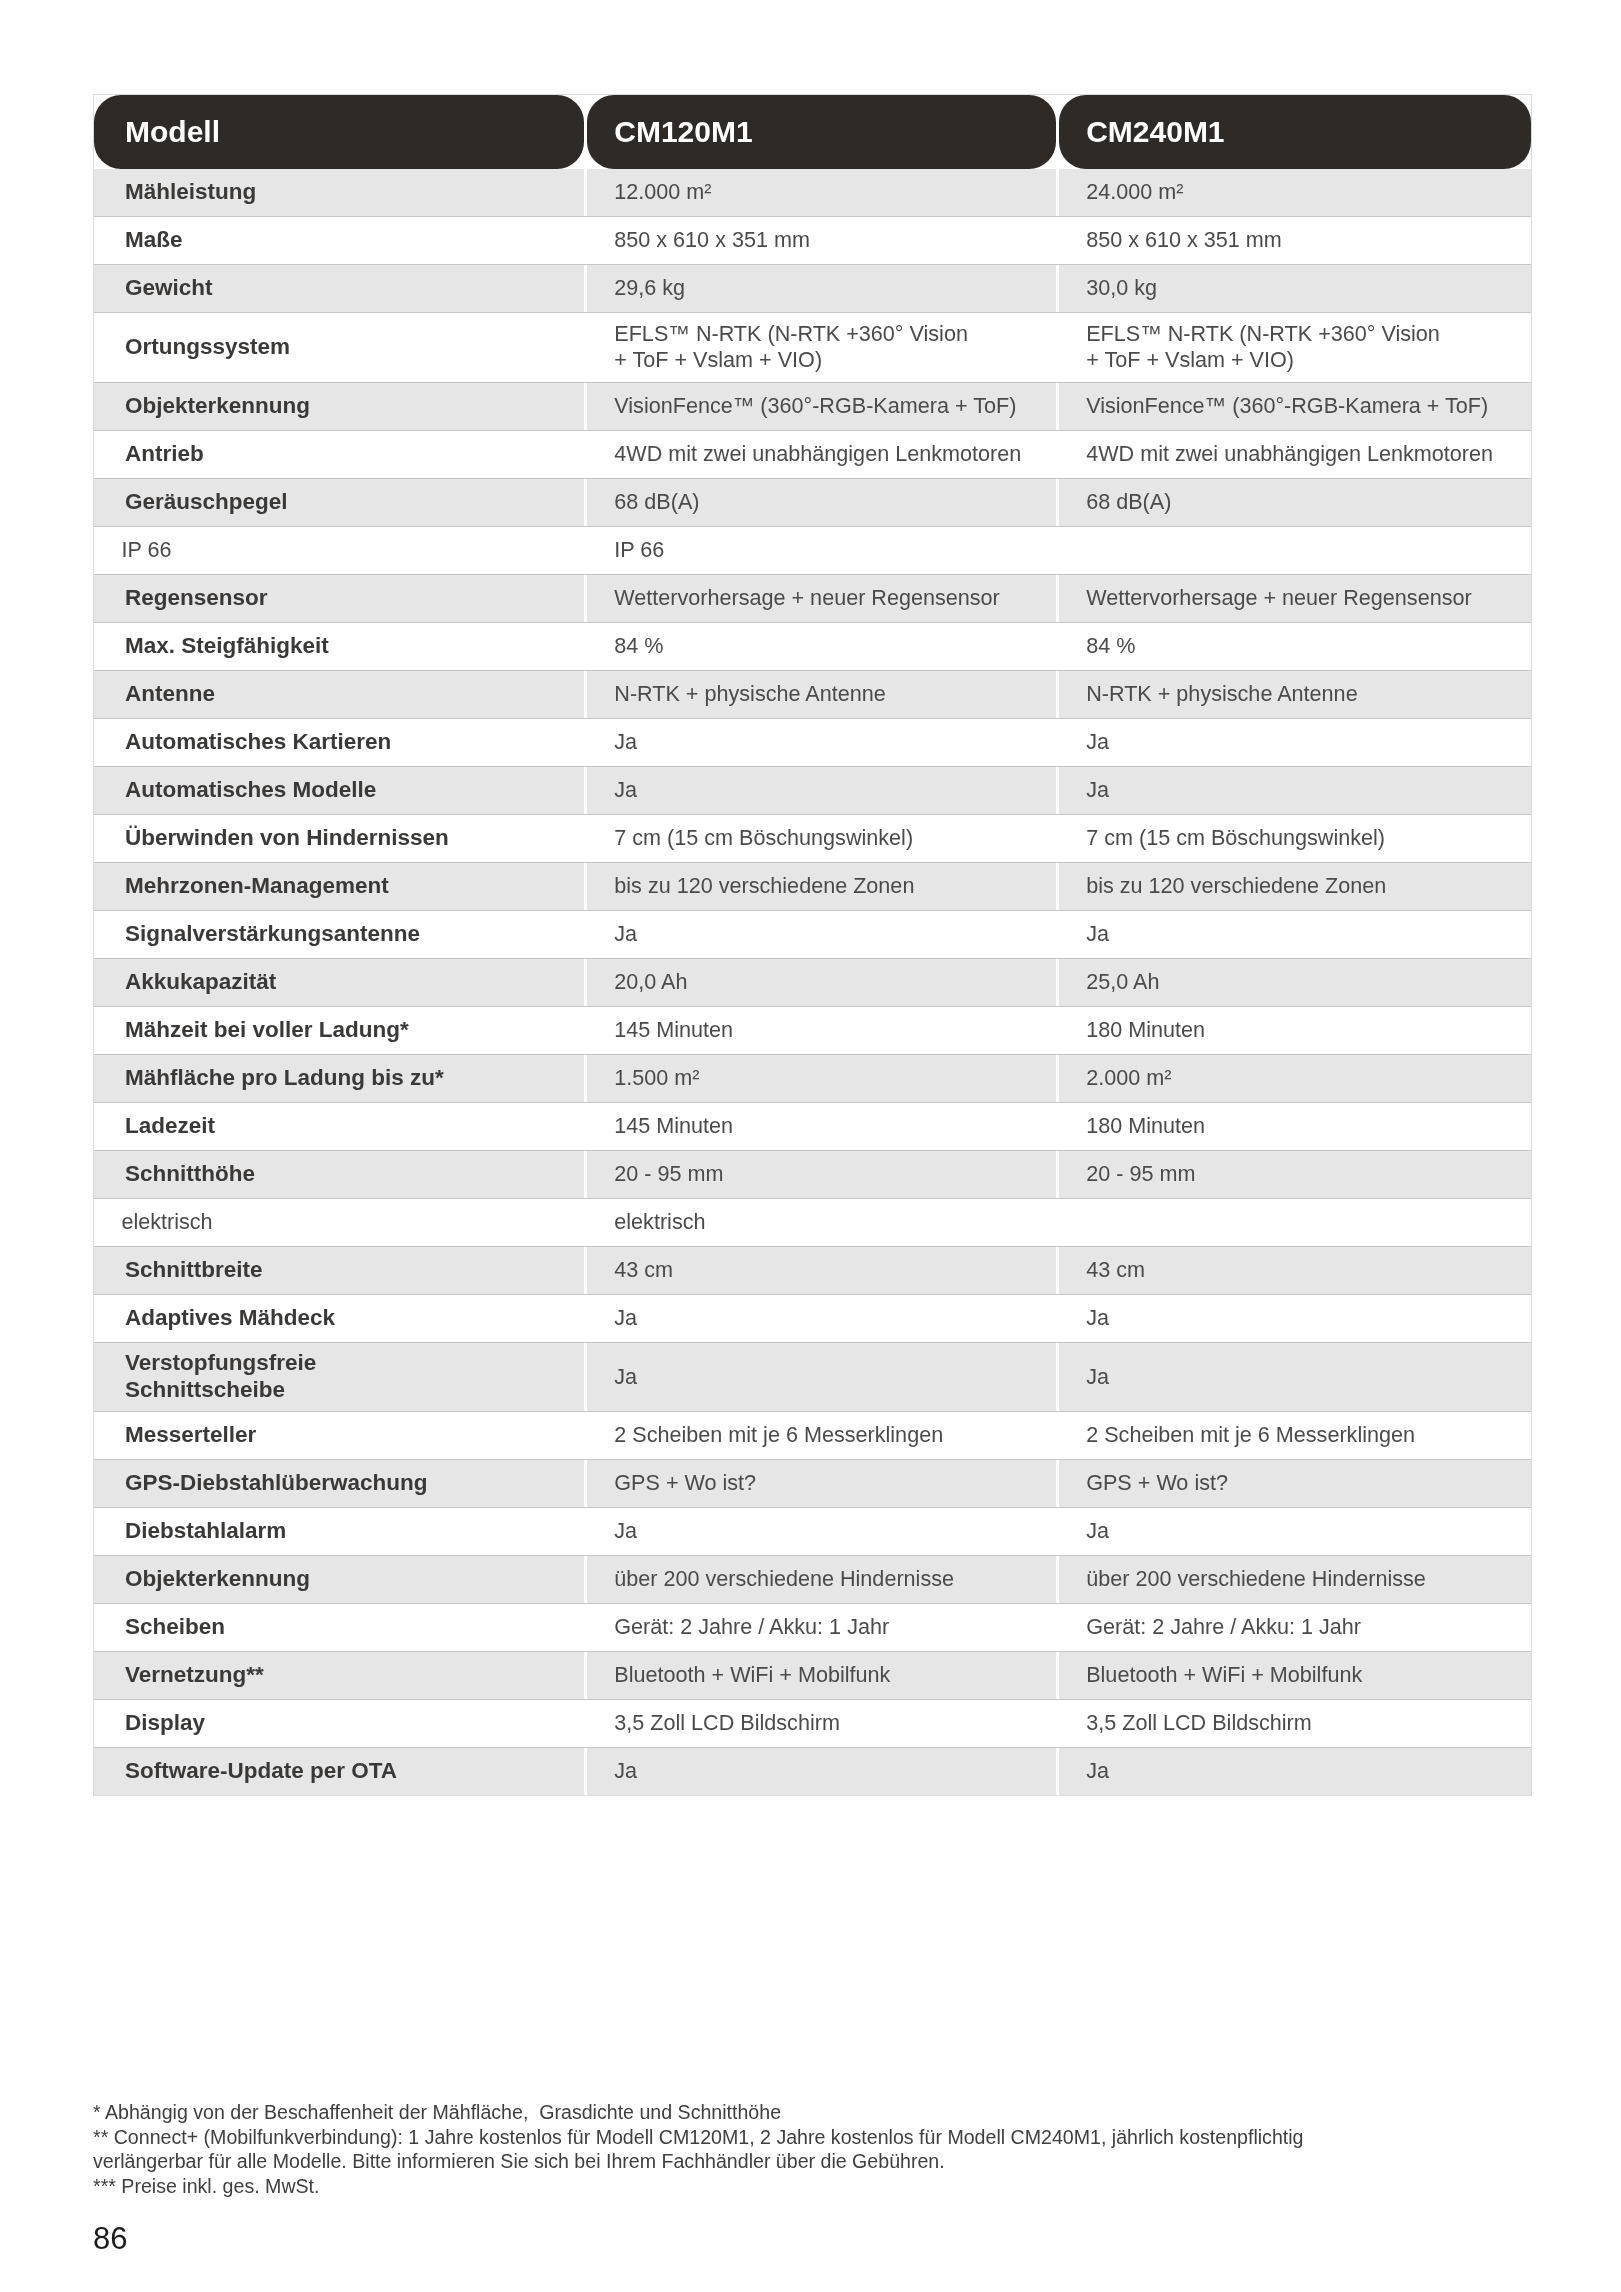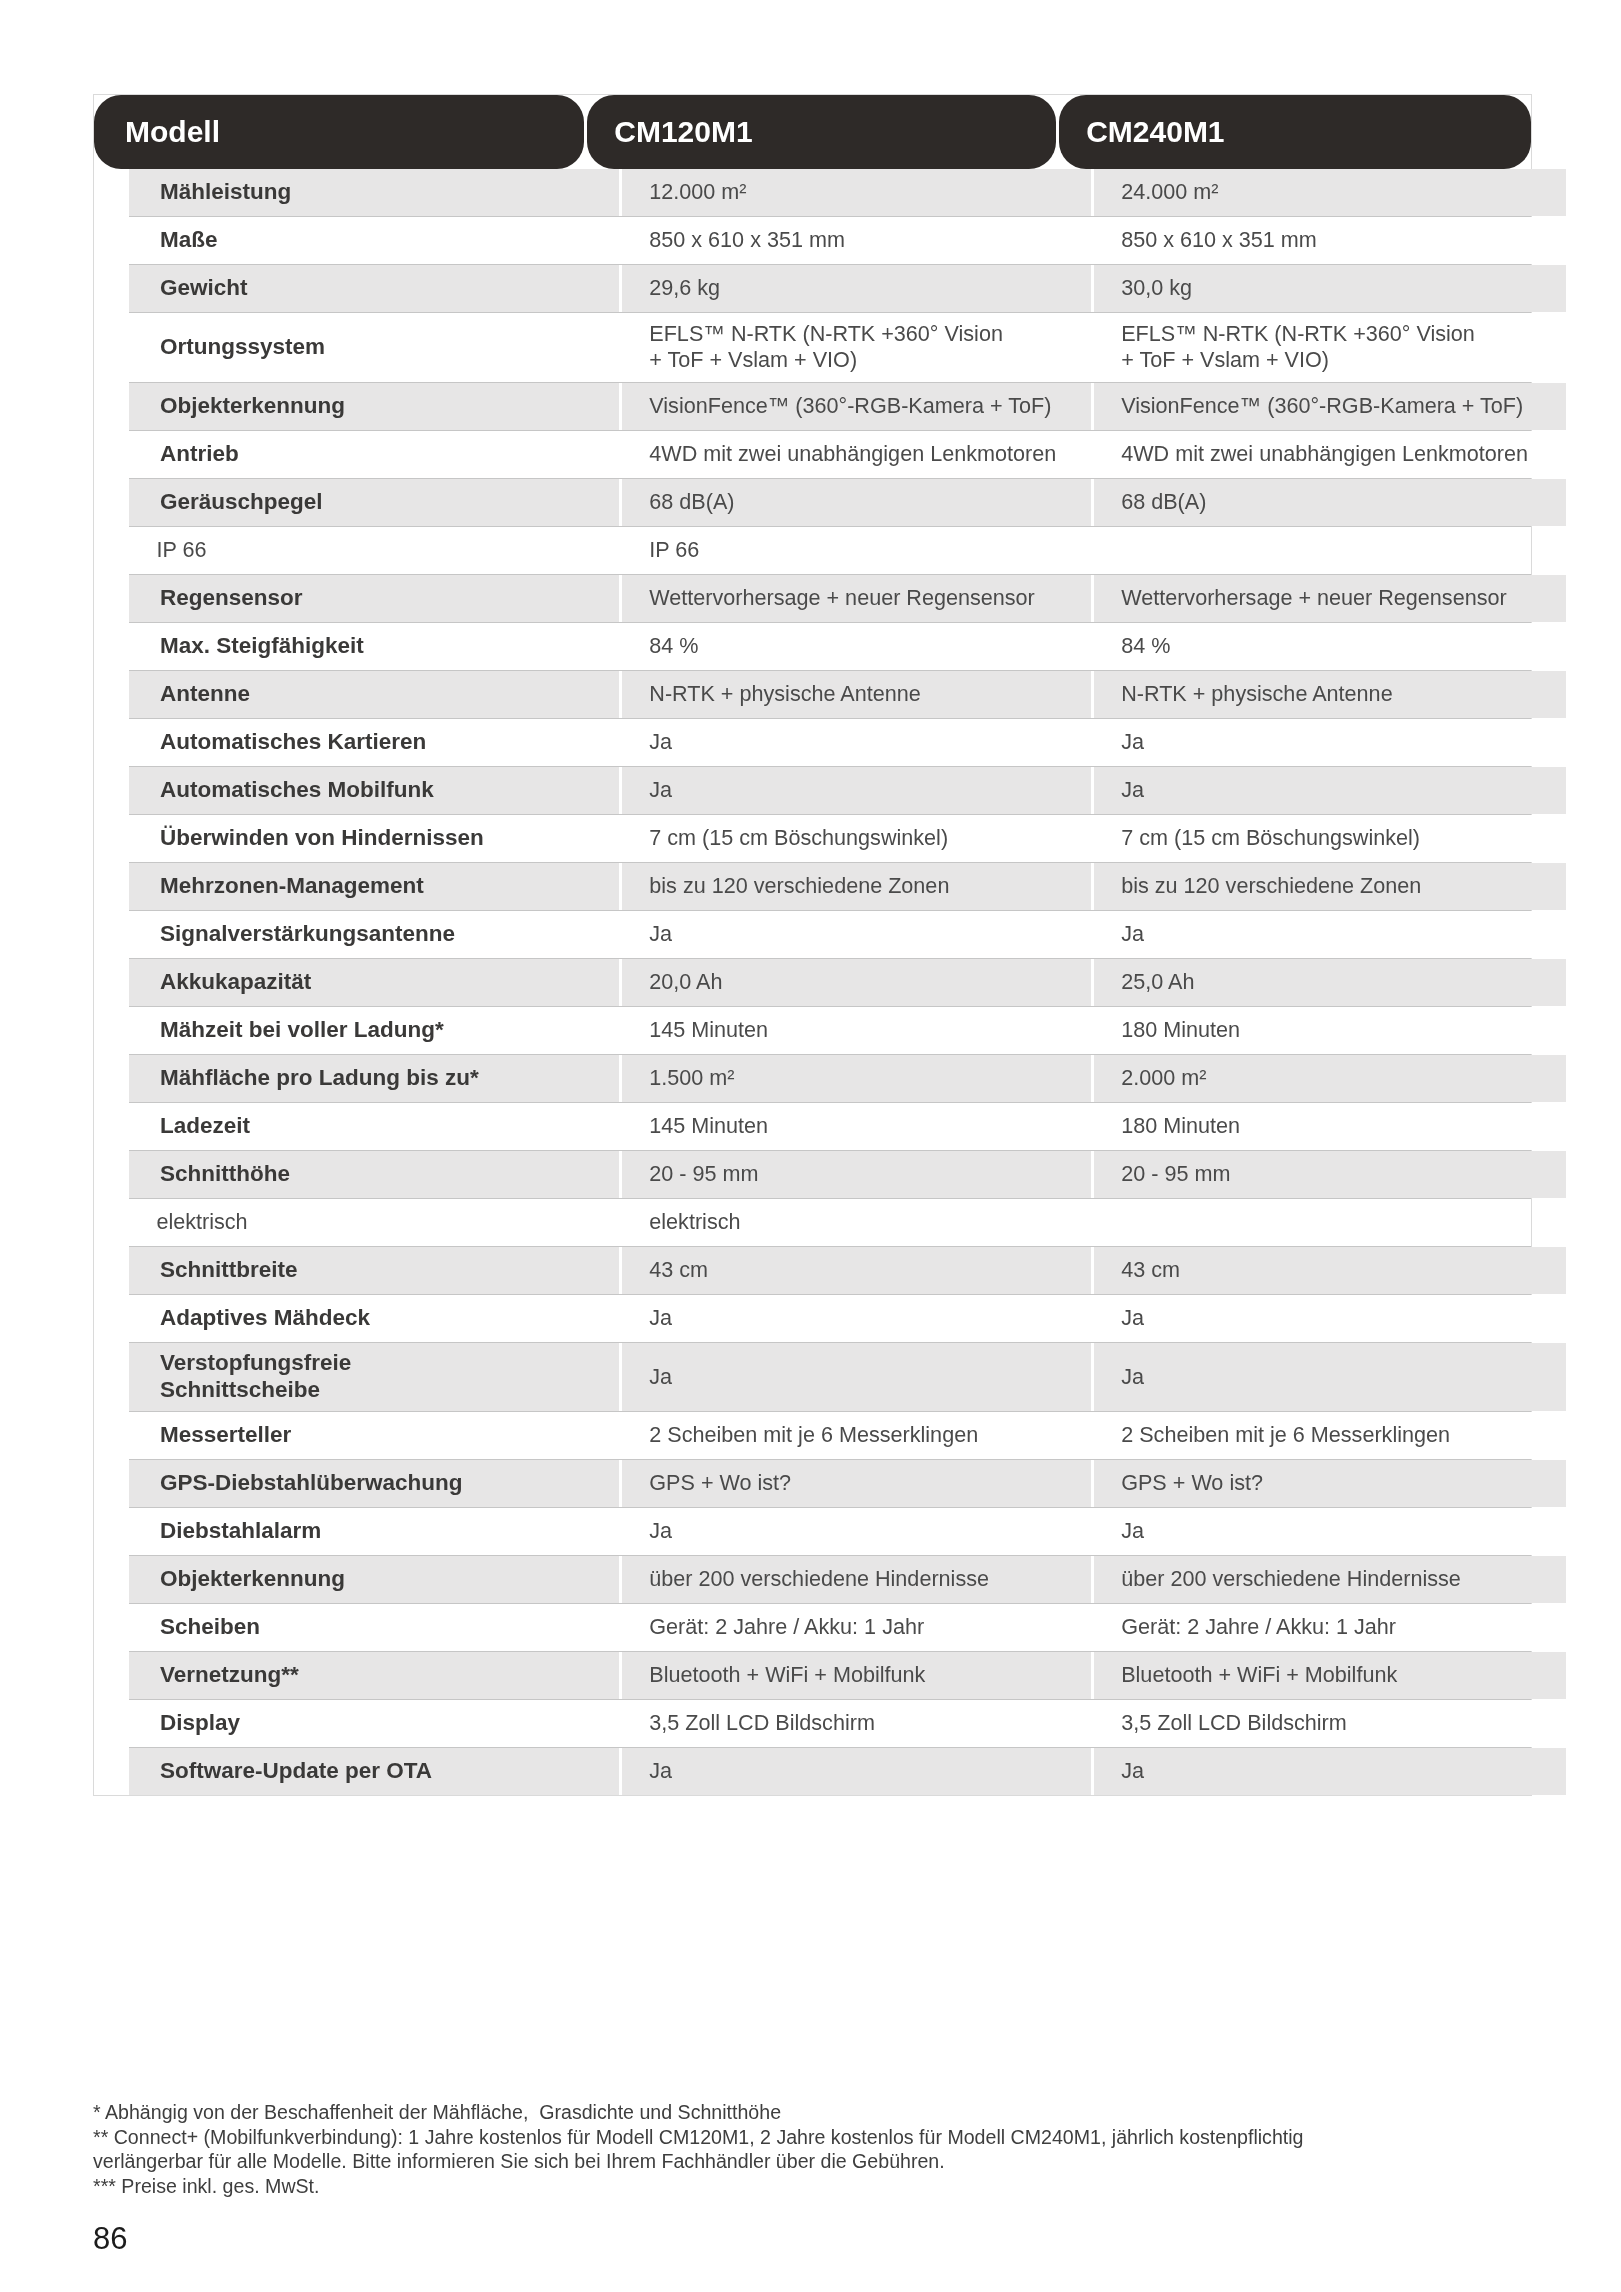--- a/index.html
+++ b/index.html
@@ -52,21 +52,21 @@
     color: #ffffff;
     font-weight: bold;
     font-size: 30px;
     min-height: 74px;
     padding-top: 0;
     padding-bottom: 0;
     border-radius: 27px;
   }
   .body .row .cell { background: #ffffff; }
   .body .row.gray .cell { background: #e7e6e6; }
-  .body .row { border-top: 1px solid #c6c6c6; margin-left: 35px; }
+  .body .row { border-top: 1px solid #c6c6c6; }
   .body .row:first-child { border-top: none; }
   .footnotes {
     position: absolute;
     left: 93px;
     top: 2100px;
     width: 1441px;
     font-size: 19.6px;
     line-height: 24.5px;
     color: #3e3e3e;
   }
@@ -147,21 +147,21 @@
           <div class="cell label-cell">Antenne</div>
           <div class="cell value-cell">N-RTK + physische Antenne</div>
           <div class="cell value-cell">N-RTK + physische Antenne</div>
         </div>
         <div class="row white">
           <div class="cell label-cell">Automatisches Kartieren</div>
           <div class="cell value-cell">Ja</div>
           <div class="cell value-cell">Ja</div>
         </div>
         <div class="row gray">
-          <div class="cell label-cell">Automatisches Mobilfunk</div>
+          <div class="cell label-cell">Automatisches Modelle</div>
           <div class="cell value-cell">Ja</div>
           <div class="cell value-cell">Ja</div>
         </div>
         <div class="row white">
           <div class="cell label-cell">Überwinden von Hindernissen</div>
           <div class="cell value-cell">7 cm (15 cm Böschungswinkel)</div>
           <div class="cell value-cell">7 cm (15 cm Böschungswinkel)</div>
         </div>
         <div class="row gray">
           <div class="cell label-cell">Mehrzonen-Management</div>

